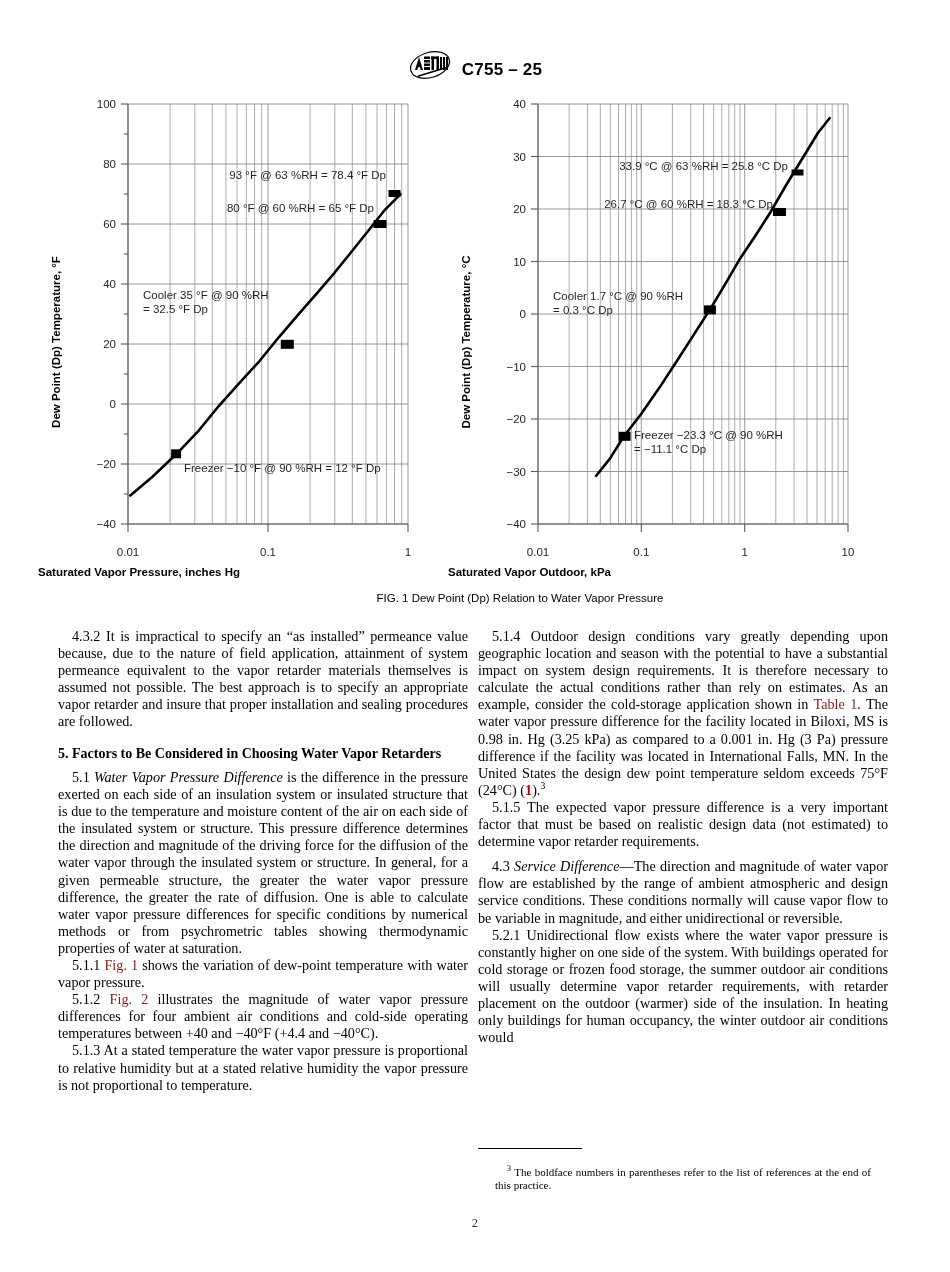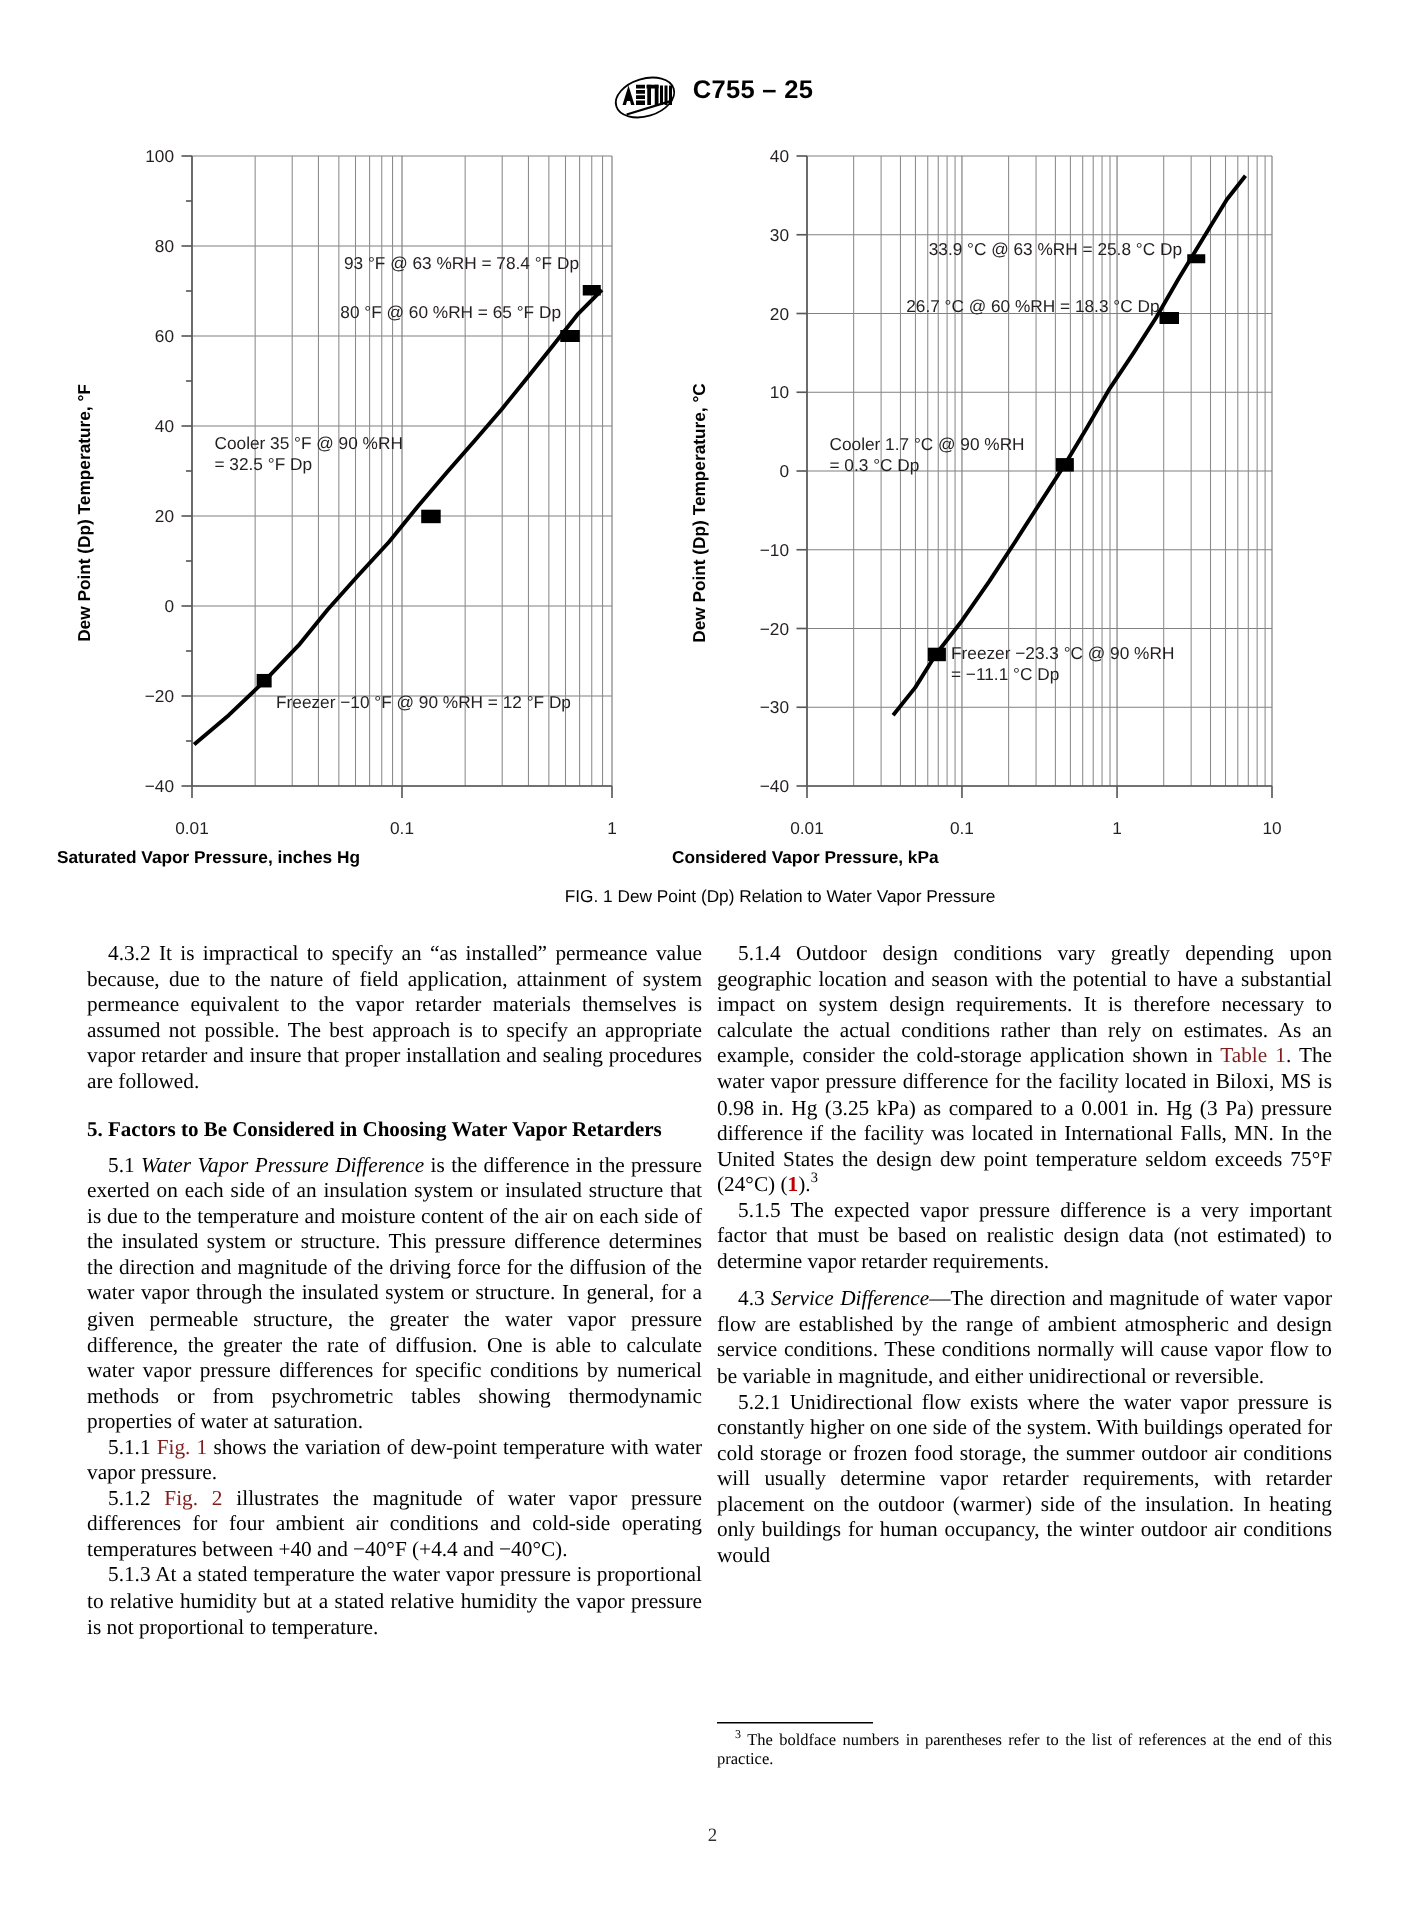--- a/index.html
+++ b/index.html
@@ -9,21 +9,21 @@
     font-family:"Liberation Serif", serif;
     color:#000;
     position:relative;
     overflow:hidden;
   }
   .page{position:relative;width:950px;height:1272px;}
 
   
   .header{
     position:absolute;top:50px;left:0;width:950px;
-    display:flex;align-items:flex-start;justify-content:center;gap:10px;
+    display:flex;align-items:flex-end;justify-content:center;gap:10px;
   }
   .astm-logo{width:44px;height:30px;display:block;}
   .doc-id{
     font-family:"Liberation Sans", sans-serif;
     font-weight:bold;font-size:17px;letter-spacing:.2px;
   }
 
   
   .figure{position:absolute;top:92px;left:0;width:950px;height:525px;}
   .charts{position:absolute;left:0;top:0;width:950px;height:495px;}
@@ -87,21 +87,21 @@
   }
   .ital{font-style:italic;}
   .lnk{color:#7f1d1d;}
   .lnk-b{color:#c00000;font-weight:bold;}
   sup{font-size:9.6px;vertical-align:super;line-height:0;}
 
   .footnote-wrap{position:absolute;left:478px;top:1148px;width:410px;}
   .fn-rule{width:104px;height:0;border-top:1px solid #000;margin-bottom:5px;}
   .footnote{
     font-size:11px;line-height:13.4px;text-align:justify;text-indent:12px;
-    margin:0;
+    margin:17px;
   }
   .footnote sup{font-size:8px;}
 
   .pagenum{
     position:absolute;top:1216px;left:0;width:950px;text-align:center;
     font-size:12.6px;color:#333;
   }
 </style>
 </head>
 <body>
@@ -345,21 +345,21 @@
           <text class="ticklbl" x="78" y="278.5" text-anchor="end">−10</text>
           <text class="ticklbl" x="78" y="331" text-anchor="end">−20</text>
           <text class="ticklbl" x="78" y="383.5" text-anchor="end">−30</text>
           <text class="ticklbl" x="78" y="436" text-anchor="end">−40</text>
 
           <text class="ticklbl" x="90" y="464" text-anchor="middle">0.01</text>
           <text class="ticklbl" x="193.3" y="464" text-anchor="middle">0.1</text>
           <text class="ticklbl" x="296.7" y="464" text-anchor="middle">1</text>
           <text class="ticklbl" x="400" y="464" text-anchor="middle">10</text>
         </svg>
-        <div class="xaxis-title" style="left:0;width:470px;">Considered Vapor Pressure, kPa</div>
+        <div class="xaxis-title" style="left:0;width:470px;">Saturated Vapor Outdoor, kPa</div>
       </div>
     </div>
 
     <div class="fig-caption">FIG. 1  Dew Point (Dp) Relation to Water Vapor Pressure</div>
   </div>
 
   <div class="cols">
 
     <div class="col left">
       <p class="para">4.3.2  It is impractical to specify an “as installed” permeance value because, due to the nature of field application, attainment of system permeance equivalent to the vapor retarder materials themselves is assumed not possible. The best approach is to specify an appropriate vapor retarder and insure that proper installation and sealing procedures are followed.</p>

